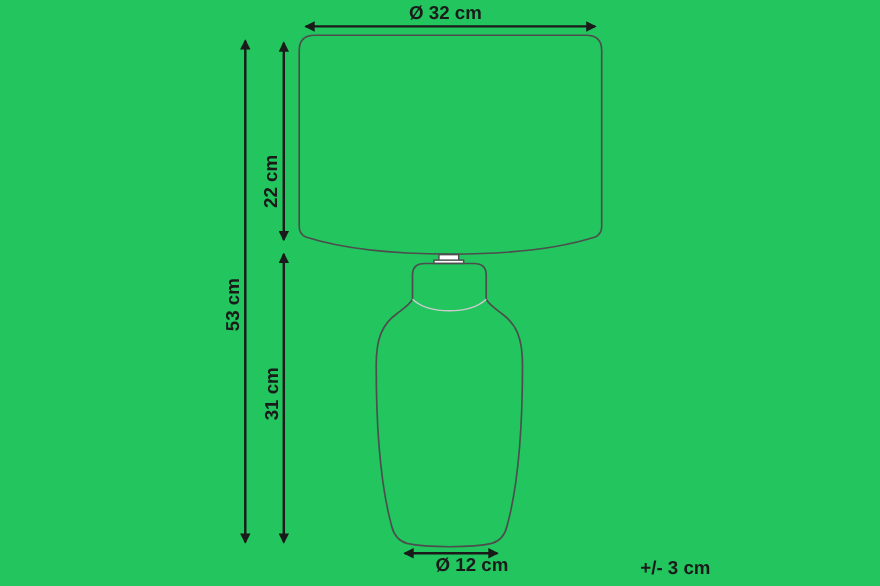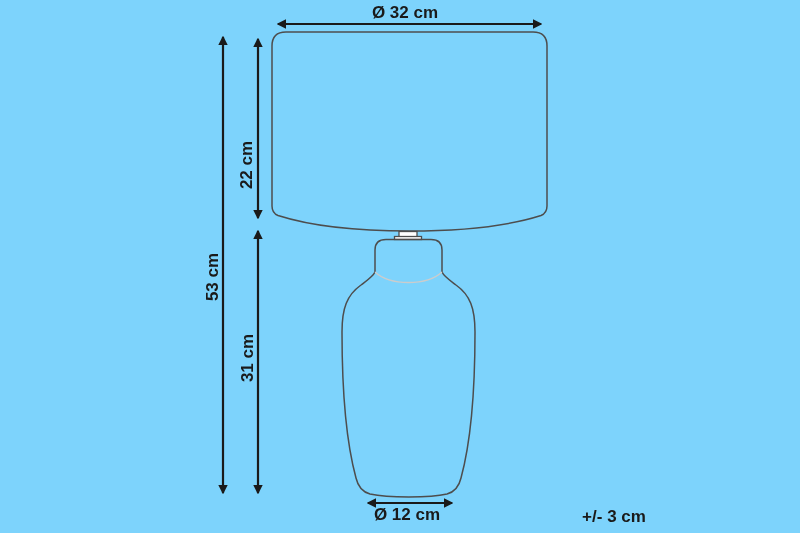--- a/index.html
+++ b/index.html
@@ -4,21 +4,21 @@
 <style>
   html, body {
     margin: 0;
     padding: 0;
     background: #ffffff;
   }
   .canvas {
     position: relative;
     width: 800px;
     height: 533px;
-    background: #7dd3fc;
+    background: #22c55e;
     overflow: hidden;
     font-family: "Liberation Sans", sans-serif;
   }
   .drawing {
     position: absolute;
     left: 0;
     top: 0;
   }
   .dim-label {
     position: absolute;
@@ -78,17 +78,17 @@
   </svg>
 
   <div class="dim-label" style="left:405px; top:12px;">Ø 32 cm</div>
 
   <div class="dim-label vert" style="left:246px; top:165px;">22 cm</div>
 
   <div class="dim-label vert" style="left:212px; top:277px;">53 cm</div>
 
   <div class="dim-label vert" style="left:247px; top:358px;">31 cm</div>
 
-  <div class="dim-label" style="left:407px; top:514px;">Ø 12 cm</div>
+  <div class="dim-label" style="left:429px; top:514px;">Ø 12 cm</div>
 
   <div class="dim-label" style="left:614px; top:516px;">+/- 3 cm</div>
 
 </div>
 
 </body></html>

